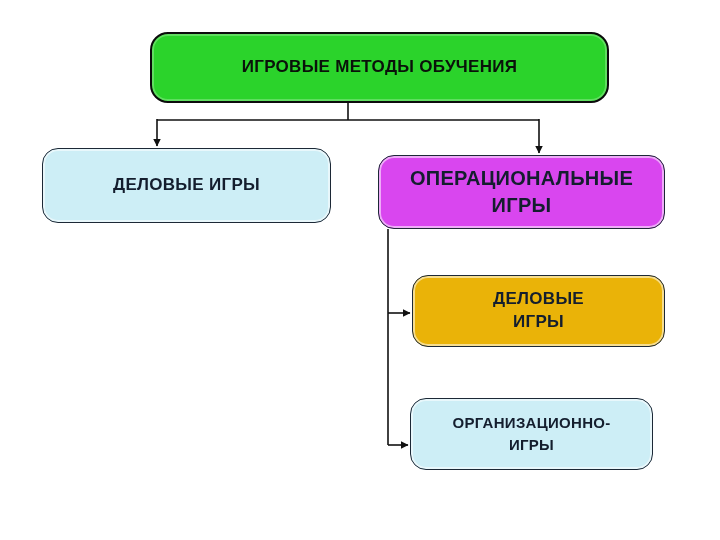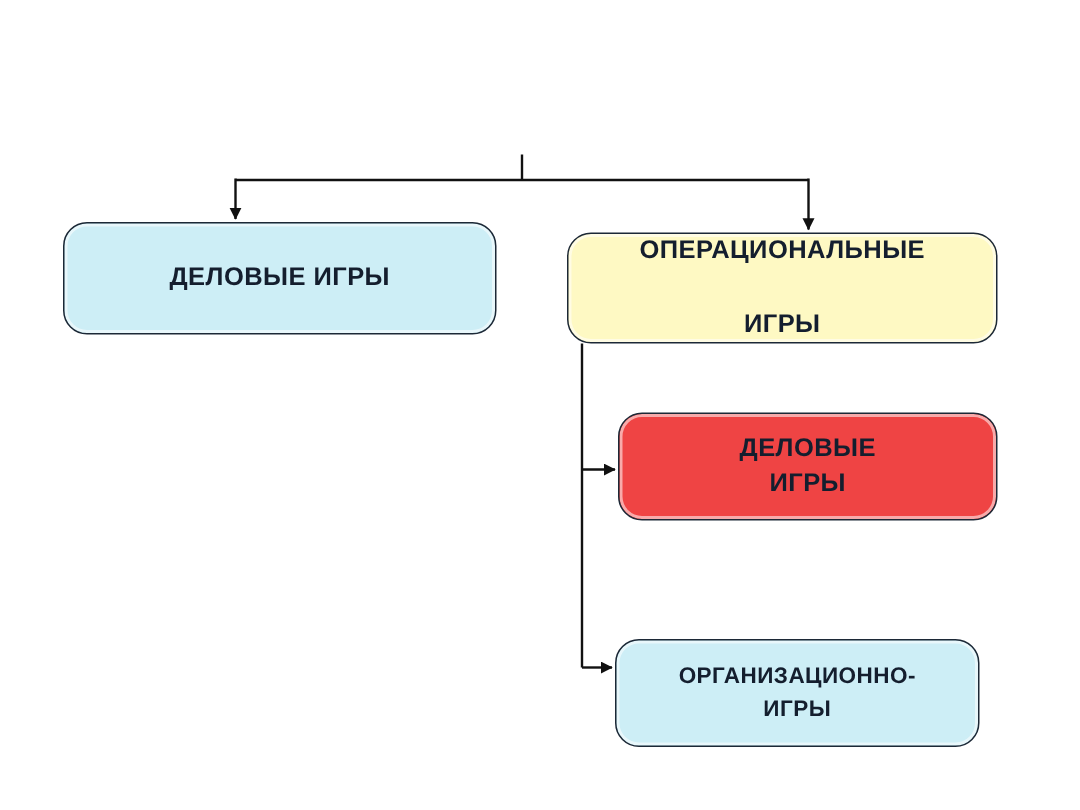--- a/index.html
+++ b/index.html
@@ -59,42 +59,40 @@
     width: 289px;
     height: 75px;
     background: #cdeef6;
     font-size: 17px;
   }
   .node-operational {
     left: 378px;
     top: 155px;
     width: 287px;
     height: 74px;
-    background: #fef9c3;
-    font-size: 17px;
-    justify-content: space-between;
+    background: #d946ef;
+    font-size: 20px;
   }
   .node-business {
     left: 412px;
     top: 275px;
     width: 253px;
     height: 72px;
-    background: #ef4444;
+    background: #eab308;
     font-size: 17px;
     text-align: right;
   }
   .node-org {
     left: 410px;
     top: 398px;
     width: 243px;
     height: 72px;
     background: #cdeef6;
     font-size: 15px;
     line-height: 1.45;
-    margin-top: 28px;
   }
   .node .line {
     display: block;
   }
 </style>
 </head>
 <body>
 
 <div class="canvas">
 
@@ -113,20 +111,23 @@
 
     <line x1="539" y1="119" x2="539" y2="153" stroke="#111111" stroke-width="1.6" marker-end="url(#arrow)"></line>
 
     <line x1="388" y1="229" x2="388" y2="445" stroke="#111111" stroke-width="1.6"></line>
 
     <line x1="388" y1="313" x2="410" y2="313" stroke="#111111" stroke-width="1.6" marker-end="url(#arrow)"></line>
 
     <line x1="388" y1="445" x2="408" y2="445" stroke="#111111" stroke-width="1.6" marker-end="url(#arrow)"></line>
   </svg>
 
+  <div class="node node-root">
+    <span class="line">ИГРОВЫЕ МЕТОДЫ ОБУЧЕНИЯ</span>
+  </div>
 
   <div class="node node-child node-role">
     <span class="line">ДЕЛОВЫЕ ИГРЫ</span>
   </div>
 
   <div class="node node-child node-operational">
     <span class="line">ОПЕРАЦИОНАЛЬНЫЕ</span>
     <span class="line">ИГРЫ</span>
   </div>
 

